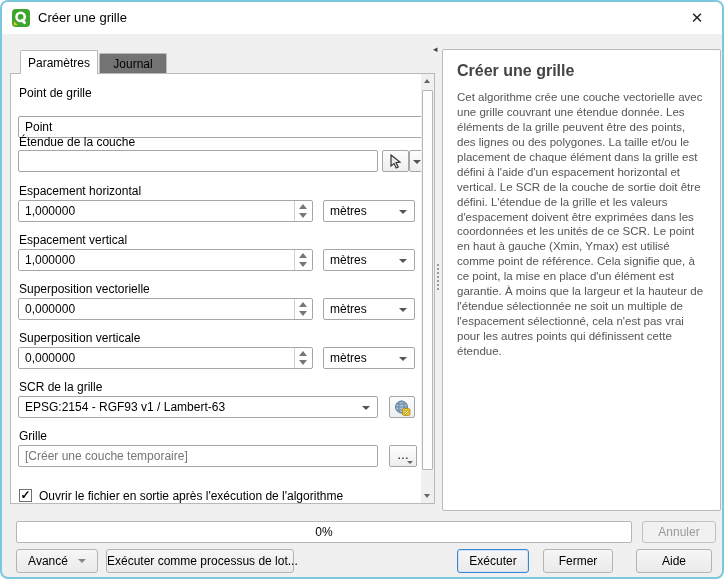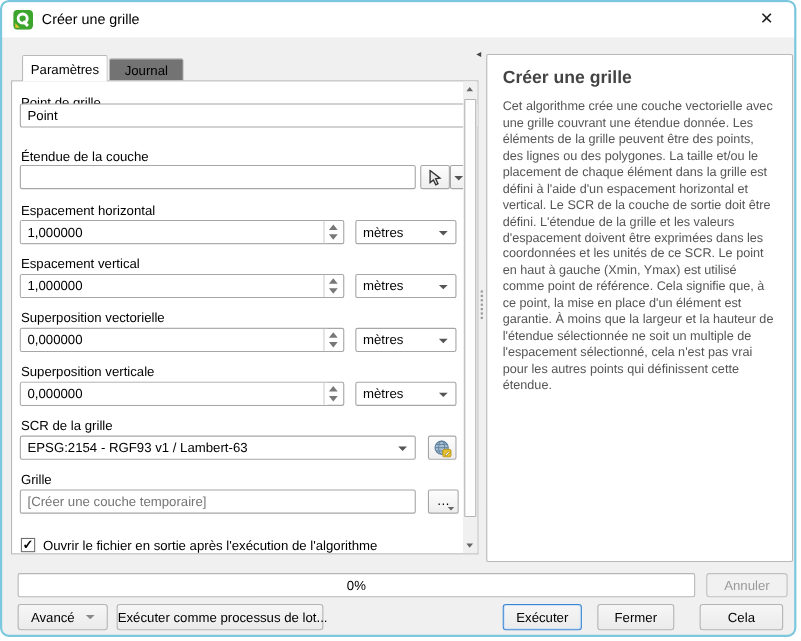--- a/index.html
+++ b/index.html
@@ -87,21 +87,21 @@
     <span class="closebtn">✕</span>
   </div>
 
   <div class="tab active">Paramètres</div>
   <div class="tab inactive">Journal</div>
 
   <div class="pane">
     <div class="pane-inner">
 
       <div class="flabel" style="top:12px">Point de grille</div>
-      <div class="field combo" style="left:7px;top:20px;width:449px">
+      <div class="field combo" style="left:7px;top:42px;width:449px">
         <span class="ctext">Point</span>
         <span class="darr"></span>
       </div>
 
       <div class="flabel" style="top:61px">Étendue de la couche</div>
       <input class="field" style="left: 7px; top: 76px; width: 360px; font-size: 12px; padding: 0px 6px; font-family: &quot;Liberation Sans&quot;, sans-serif; outline: none;" value="">
       <div class="toolbtn" style="left:371px;top:76px;width:27px;height:22px">
         <svg style="position:absolute;left:6px;top:3px" width="14" height="15" viewBox="0 0 14 15">
           <path d="M2 1 L11 8 L7 8.6 L9.2 13 L7.2 14 L5 9.6 L2 12 Z" fill="#e8e8e8" stroke="#333" stroke-width="1.2"></path>
         </svg>
@@ -213,15 +213,15 @@
 
   <div class="progress">0%</div>
   <div class="btn disabled" style="left:640px;width:74px">Annuler</div>
 
   <div class="btn" style="left:14px;top:547px;width:82px">
     <span>Avancé</span><span class="advarr"></span>
   </div>
   <div class="btn" style="left:104px;top:547px;width:188px">Exécuter comme processus de lot...</div>
   <div class="btn focused" style="left:455px;top:547px;width:72px">Exécuter</div>
   <div class="btn" style="left:541px;top:547px;width:70px">Fermer</div>
-  <div class="btn" style="left:634px;top:547px;width:76px">Cela</div>
+  <div class="btn" style="left:634px;top:547px;width:76px">Aide</div>
 
 </div>
 
 </body></html>

